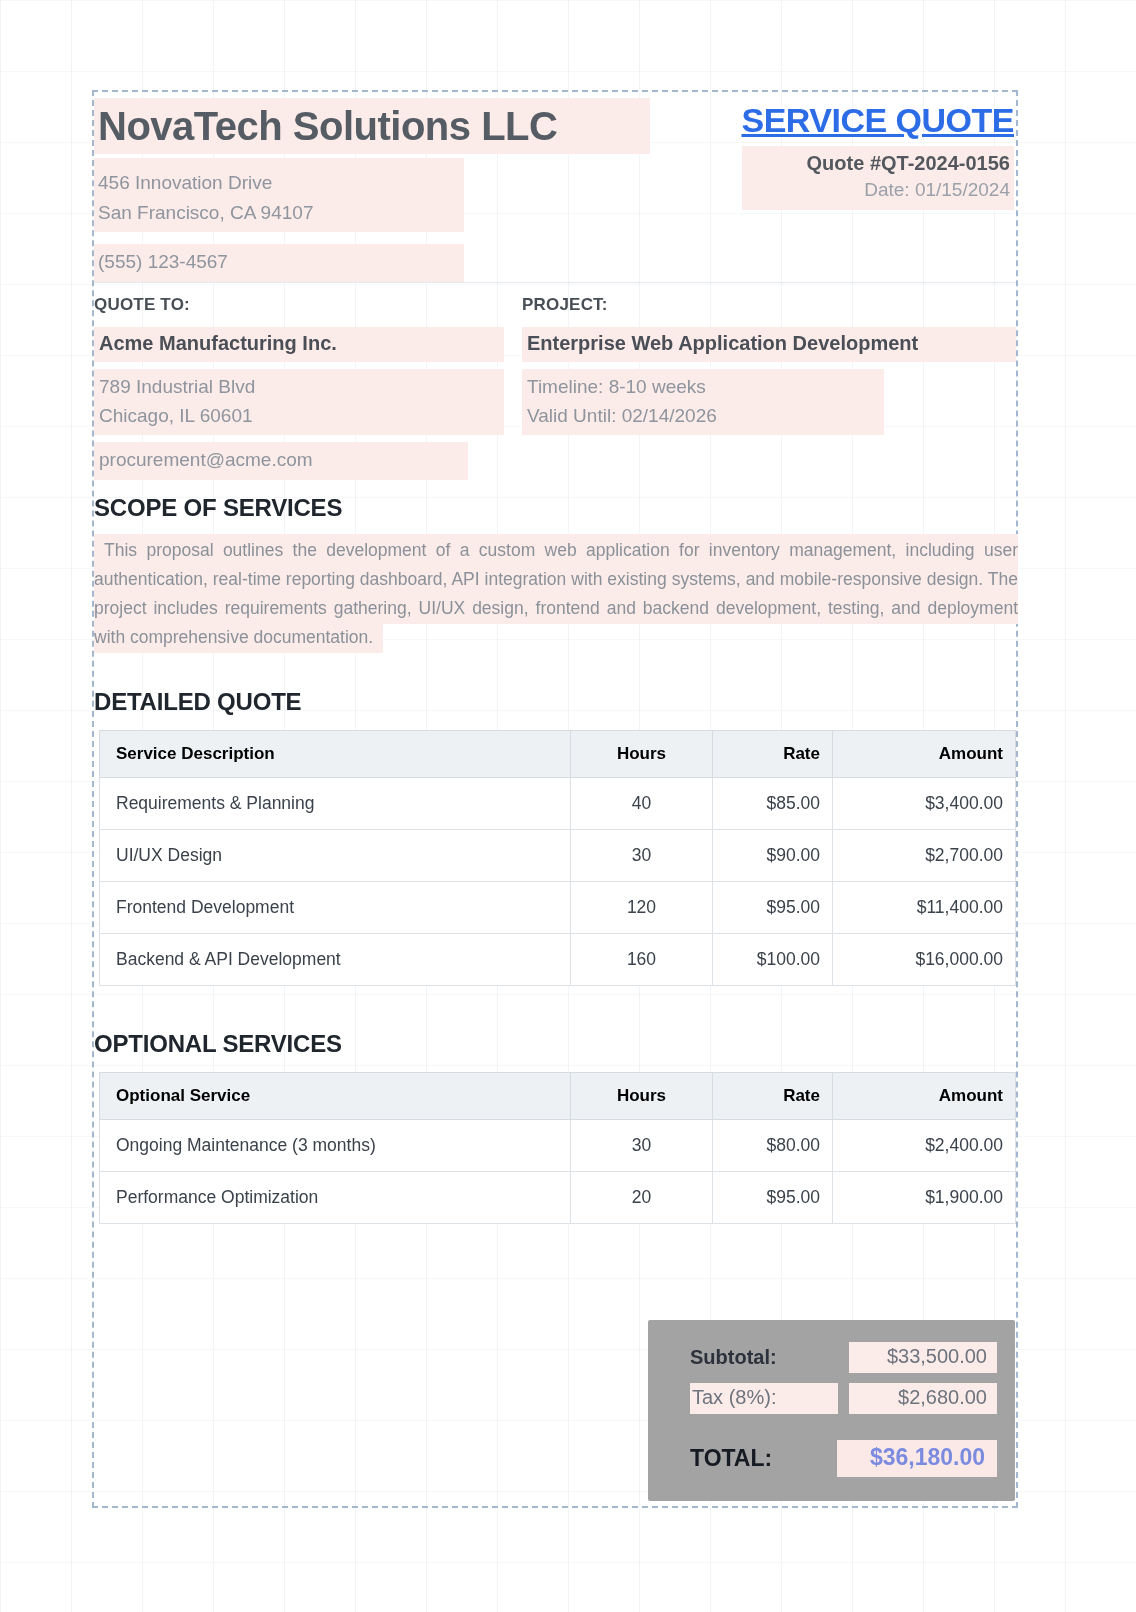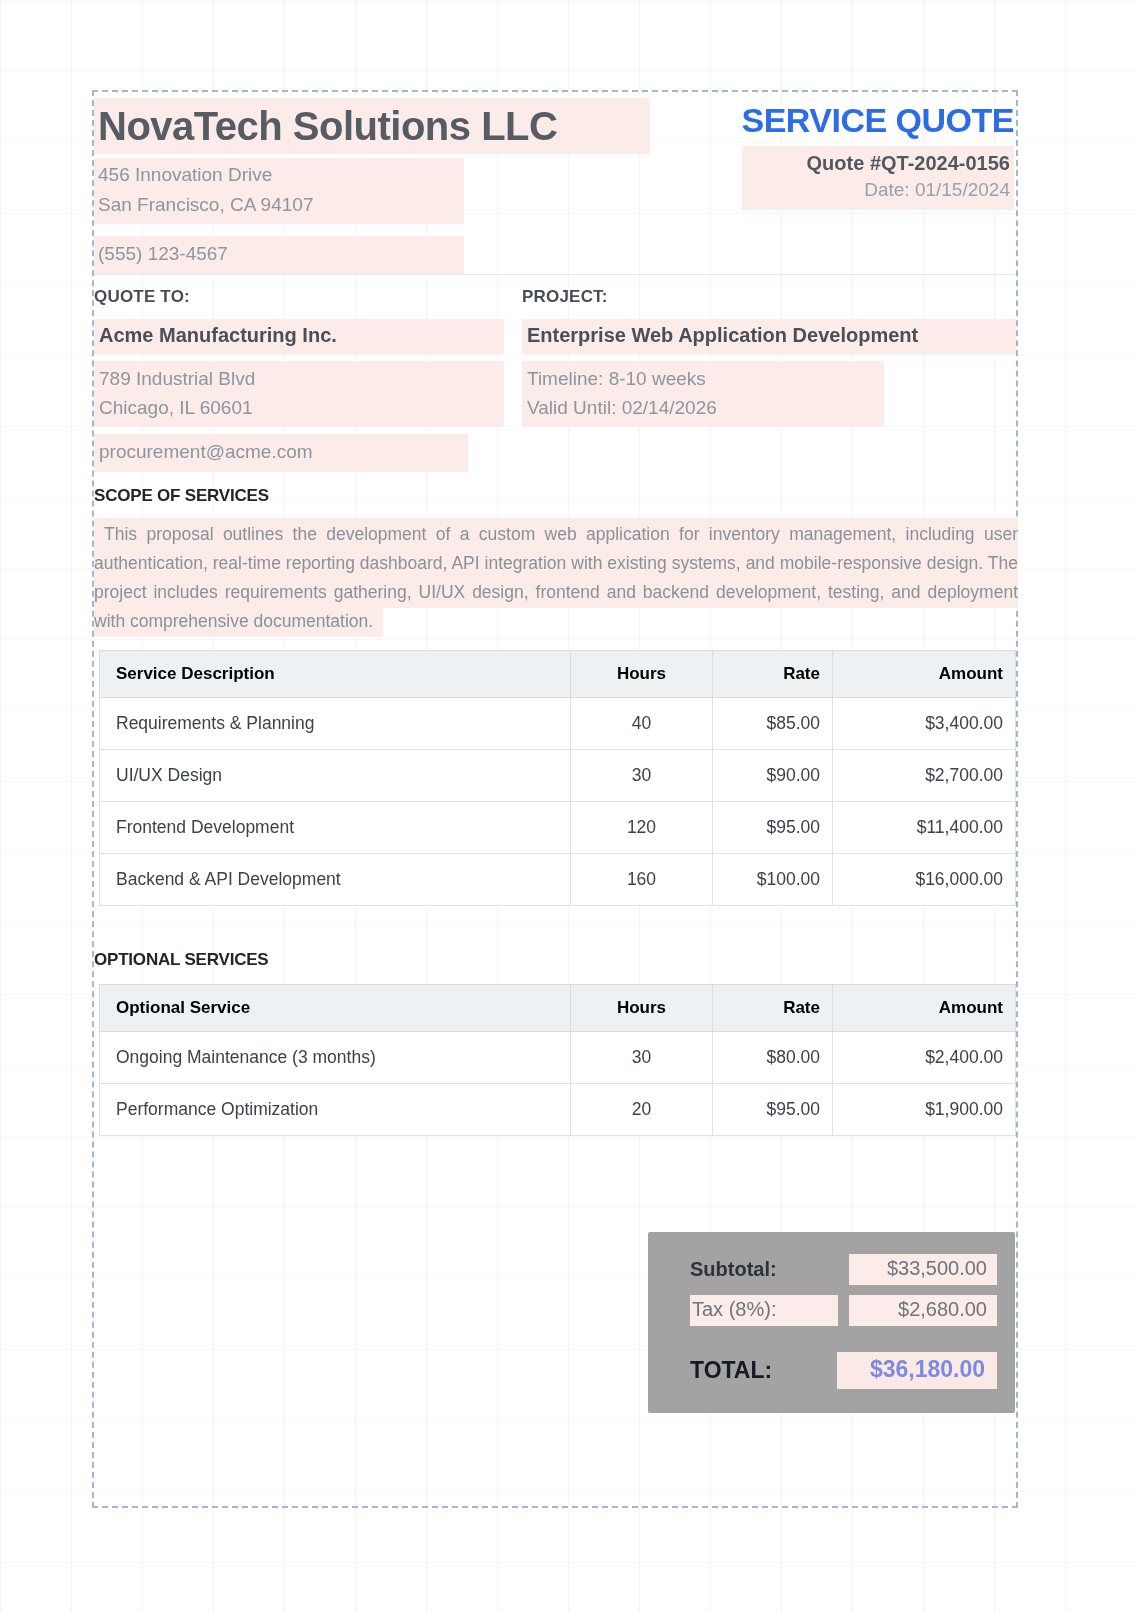--- a/index.html
+++ b/index.html
@@ -20,25 +20,25 @@
     background:transparent;
   }
   .hl { background:#fbebe9; }
 
   
   .header { display:flex; justify-content:space-between; padding-top:6px;
             min-height:171px; border-bottom:1px solid #e5e8ec;gap:48px; }
   .company-name { width:556px; background:#fbebe9; font-size:40px; line-height:52px;
                   font-weight:700; color:#565c64; letter-spacing:-0.5px; padding:2px 6px 2px 4px; }
   .company-address { width:370px; background:#fbebe9; font-size:19px; line-height:30px;
-                     color:#8e959e; margin-top:4px; padding:2px 0 4px 4px; }
+                     color:#8e959e; margin-top:4px; padding:10px 0 4px 4px; }
   .company-phone { width:370px; background:#fbebe9; font-size:19px; line-height:30px;
                    color:#8e959e; margin-top:12px; padding:3px 0 5px 4px; }
   .header-right { text-align:right; padding:2px 2px 0 0; }
-  .doc-title { font-size:34px; font-weight:800; color:#2d6ce7; letter-spacing:-0.5px; line-height:40px; }
+  .doc-title { font-size:34px; font-weight:800; color:#2d6ce7; letter-spacing:-0.5px; line-height:40px;text-decoration:underline; }
   .doc-meta { background:#fbebe9; margin-top:6px; padding:4px 4px 7px 20px; }
   .doc-number { font-size:20px; font-weight:700; color:#53585f; line-height:27px; }
   .doc-date { font-size:19px; color:#9aa1aa; line-height:26px; }
 
   
   .info { display:flex; padding-top:12px; }
   .info-col-left { width:448px; }
   .info-col-right { flex:1; }
   .info-label { font-size:17px; font-weight:700; color:#484e56; letter-spacing:0.2px; }
   .info-name { font-size:20px; font-weight:700; color:#4a4f57; margin-top:12px;
@@ -46,21 +46,21 @@
   .info-name.w-left { width:410px; }
   .info-name.w-right { width:494px; }
   .info-lines { font-size:19px; line-height:29px; color:#8e959e; margin-top:7px;
                 padding:3px 0 5px 5px; }
   .info-lines.w-left { width:410px; }
   .info-lines.w-right { width:362px; }
   .info-email { font-size:19px; line-height:29px; color:#8e959e; margin-top:7px;
                 width:374px; padding:3px 0 6px 5px; }
 
   
-  .section-heading { font-size:17px; font-weight:800; color:#20262e; letter-spacing:-0.2px; }
+  .section-heading { font-size:24px; font-weight:800; color:#20262e; letter-spacing:-0.2px; }
   .scope-heading { margin-top:14px; }
   .scope-body { margin-top:14px; font-size:17.5px; line-height:29px; color:#8a9199;
                 text-align:justify; width:924px; }
   .scope-body span { background:#fbebe9; padding:6px 10px; }
 
   .detailed-heading { margin-top:36px; }
   .optional-heading { margin-top:44px; }
 
   
   table { border-collapse:collapse; margin:14px 0 0 5px; width:916px; table-layout:fixed; }
@@ -126,20 +126,21 @@
         <div>Valid Until: 02/14/2026</div>
       </div>
     </div>
   </div>
 
   <div class="section-heading scope-heading">SCOPE OF SERVICES</div>
   <div class="scope-body">
     <span>This proposal outlines the development of a custom web application for inventory management, including user authentication, real-time reporting dashboard, API integration with existing systems, and mobile-responsive design. The project includes requirements gathering, UI/UX design, frontend and backend development, testing, and deployment with comprehensive documentation.</span>
   </div>
 
+  <div class="section-heading detailed-heading">DETAILED QUOTE</div>
   <table>
     <colgroup>
         <col style="width:471px">
         <col style="width:142px">
         <col style="width:120px">
         <col style="width:183px">
       </colgroup>
     <thead>
       <tr>
         <th>Service Description</th>

